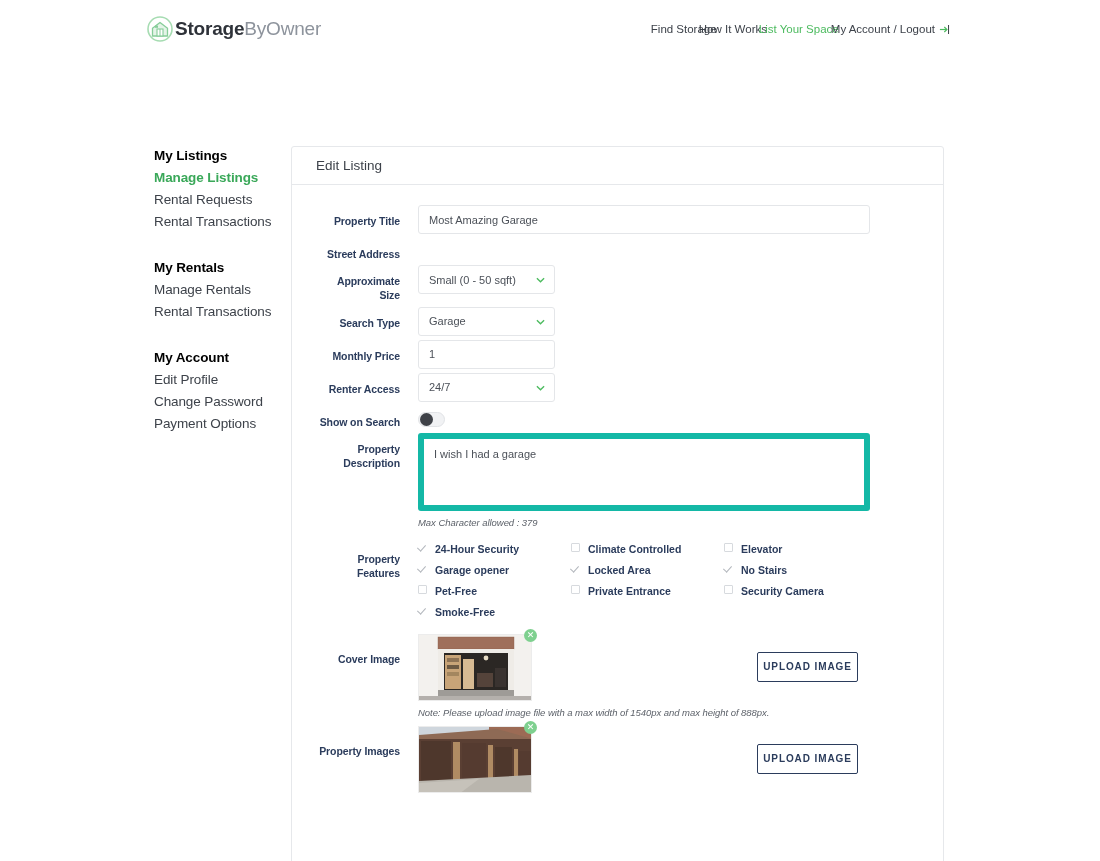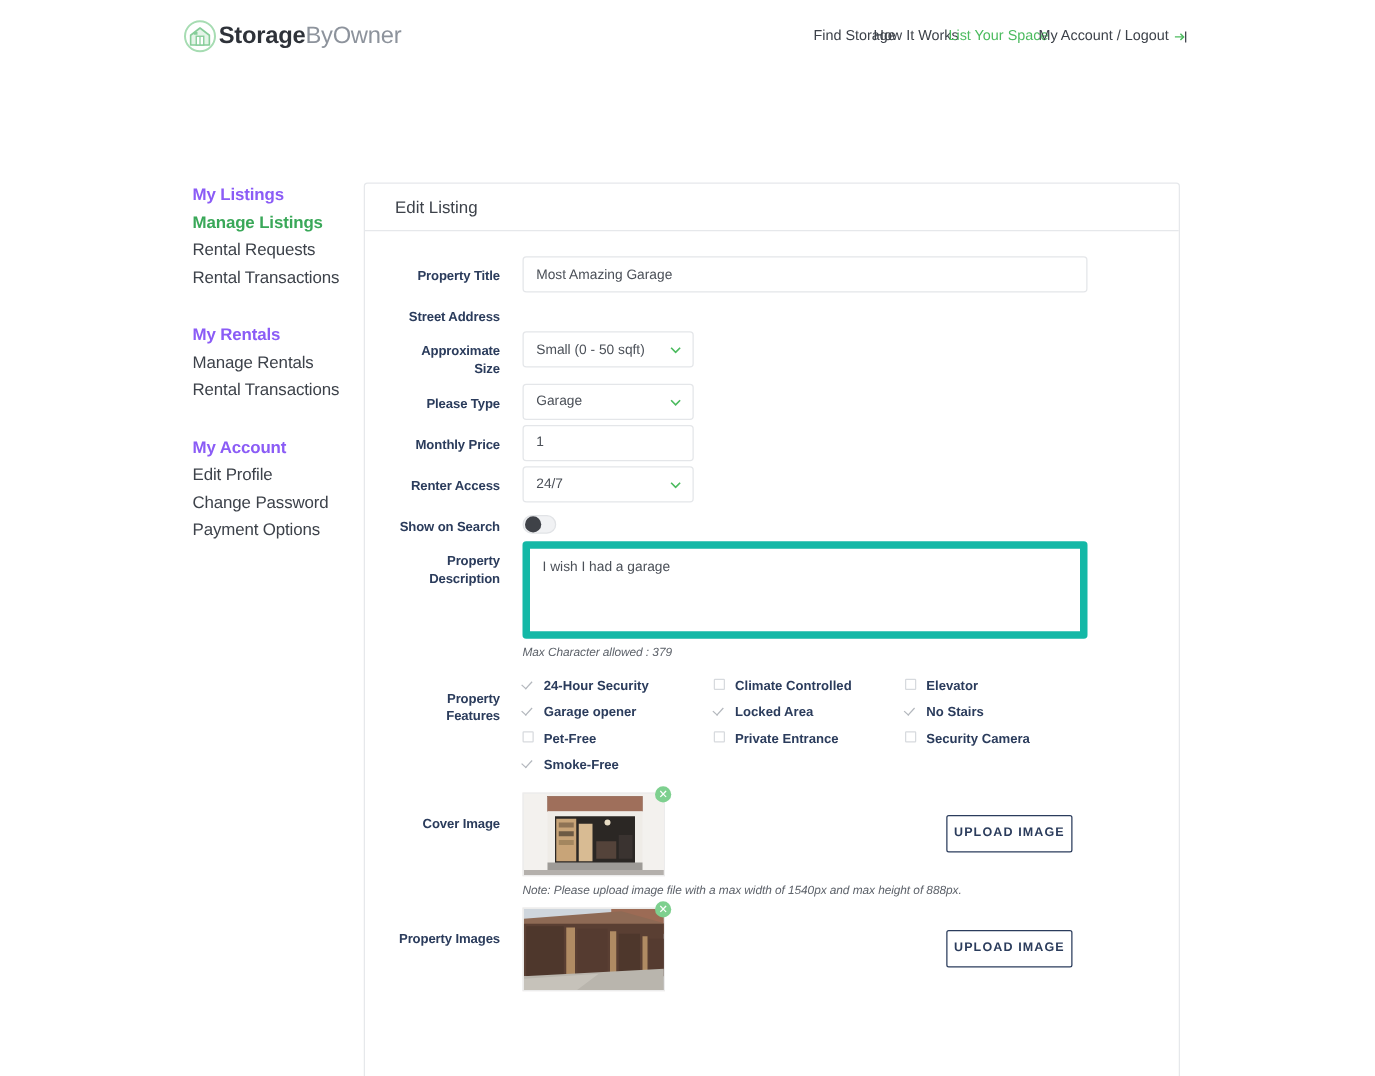--- a/index.html
+++ b/index.html
@@ -25,21 +25,21 @@
     font-size:11.5px; color:#3d424a; text-decoration:none;
     white-space:nowrap; display:inline-flex; align-items:center; gap:4px;
   }
   .topnav .sp1 { width:48px; } .topnav .sp2 { width:60px; } .topnav .sp3 { width:72px; }
   .topnav a.green { color:#4cbb5f; }
 
   
   .page { position:relative; }
   .sidebar { position:absolute; left:154px; top:88px; width:130px; }
   .side-h {
-    font-size:13.5px; font-weight:bold; color:#8b5cf6;
+    font-size:13.5px; font-weight:bold; color:#000000;
     margin:0 0 7px 0; letter-spacing:-0.1px;
   }
   .side-li {
     font-size:13.5px; color:#3d424a; margin-bottom:7px;
     cursor:pointer; letter-spacing:-0.1px;
   }
   .side-li.active { color:#3aa859; font-weight:bold; }
   .side-gap { height:24px; }
 
   
@@ -206,21 +206,21 @@
           <div class="sel">
             <span>Small (0 - 50 sqft)</span>
             <svg class="chev" width="9" height="6" viewBox="0 0 10 6">
                 <path d="M1 1 L5 5 L9 1" fill="none" stroke="#4cbb5f" stroke-width="1.5"></path>
               </svg>
           </div>
         </div>
       </div>
 
       <div class="row">
-        <div class="lbl">Please Type</div>
+        <div class="lbl">Search Type</div>
         <div class="ctrl">
           <div class="sel">
             <span>Garage</span>
             <svg class="chev" width="9" height="6" viewBox="0 0 10 6">
                 <path d="M1 1 L5 5 L9 1" fill="none" stroke="#4cbb5f" stroke-width="1.5"></path>
               </svg>
           </div>
         </div>
       </div>
 

